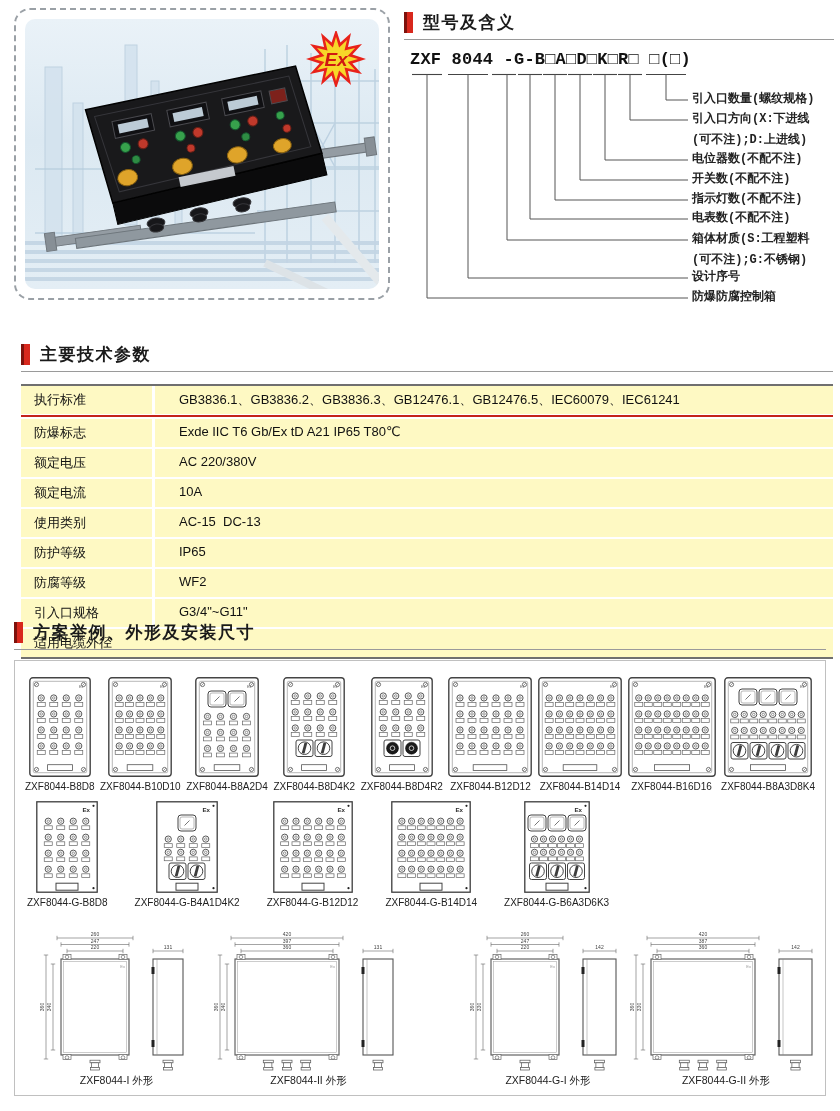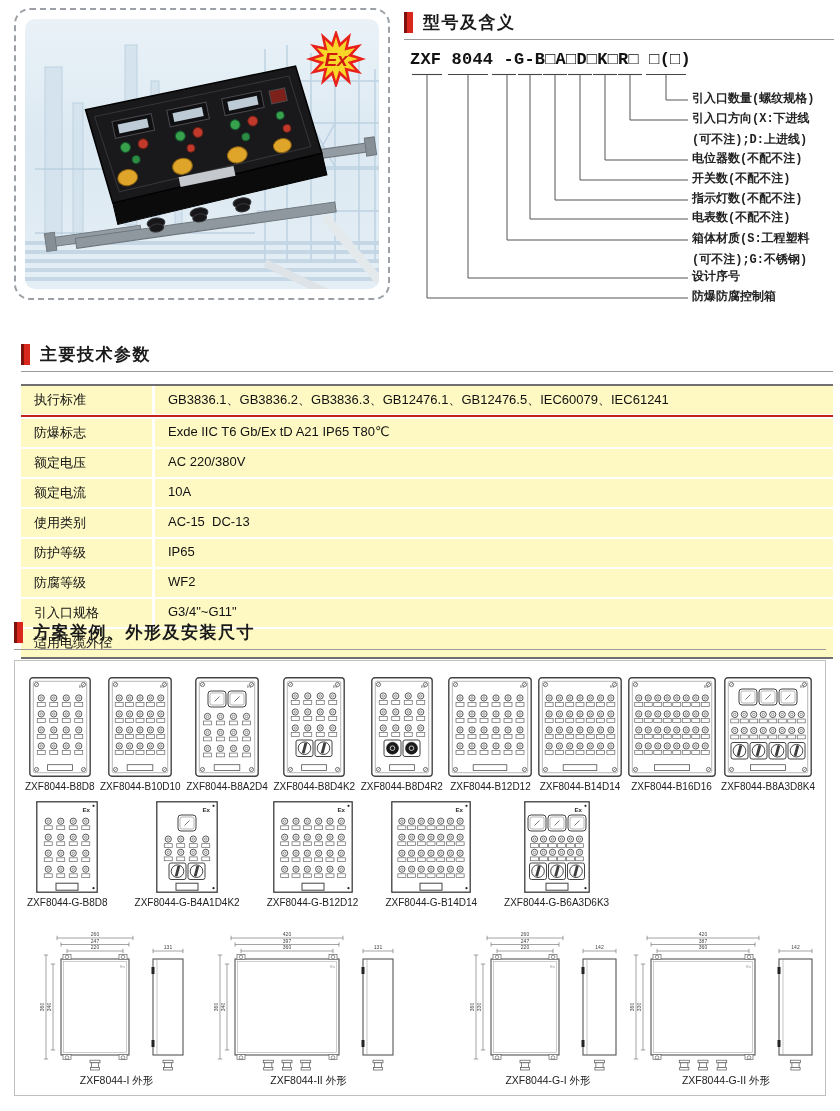--- a/index.html
+++ b/index.html
@@ -25,21 +25,21 @@
   #fishbone{position:absolute;left:0;top:32px;}
   .callout{position:absolute;left:288px;font-size:12px;line-height:21px;color:#222;
            font-weight:bold;white-space:nowrap;}
   
   #params-section{position:absolute;left:14px;top:342px;width:812px;margin-left:7px;}
   #params-table{margin-top:12px;border-top:2px solid #6f6f6f;border-bottom:2px solid #6f6f6f;}
   .param-row{display:flex;background:#fef9c3;margin-top:2px;}
   .param-row.first{margin-top:0;}
   .red-sep{height:2px;background:#c4231b;margin-top:1px;}
   .p-label{width:118px;padding:5px 0 5px 13px;font-size:13px;color:#111;}
-  .p-value{flex:1;border-left:3px solid #fff;padding:5px 0 5px 13px;font-size:13px;color:#111;white-space:pre-wrap;}
+  .p-value{flex:1;border-left:3px solid #fff;padding:5px 0 5px 24px;font-size:13px;color:#111;white-space:pre-wrap;}
   
   #schemes-section{position:absolute;left:14px;top:620px;width:812px;}
   #schemes-box{margin-top:10px;border:1px solid #c0c0c0;height:434px;position:relative;background:#fff;}
   #panel-row-1{position:absolute;top:16px;left:10px;right:10px;display:flex;justify-content:space-between;align-items:flex-end;}
   #panel-row-2{position:absolute;top:140px;left:12px;display:flex;gap:27px;align-items:flex-start;}
   .panel-item{display:flex;flex-direction:column;align-items:center;}
   .panel-label{font-size:10px;color:#222;margin-top:4px;white-space:nowrap;}
   #outline-row{position:absolute;top:268px;left:0;right:0;height:160px;}
   .outline-item{position:absolute;display:flex;flex-direction:column;align-items:center;}
   .outline-label{font-size:10.5px;color:#222;margin-top:2px;white-space:nowrap;}

